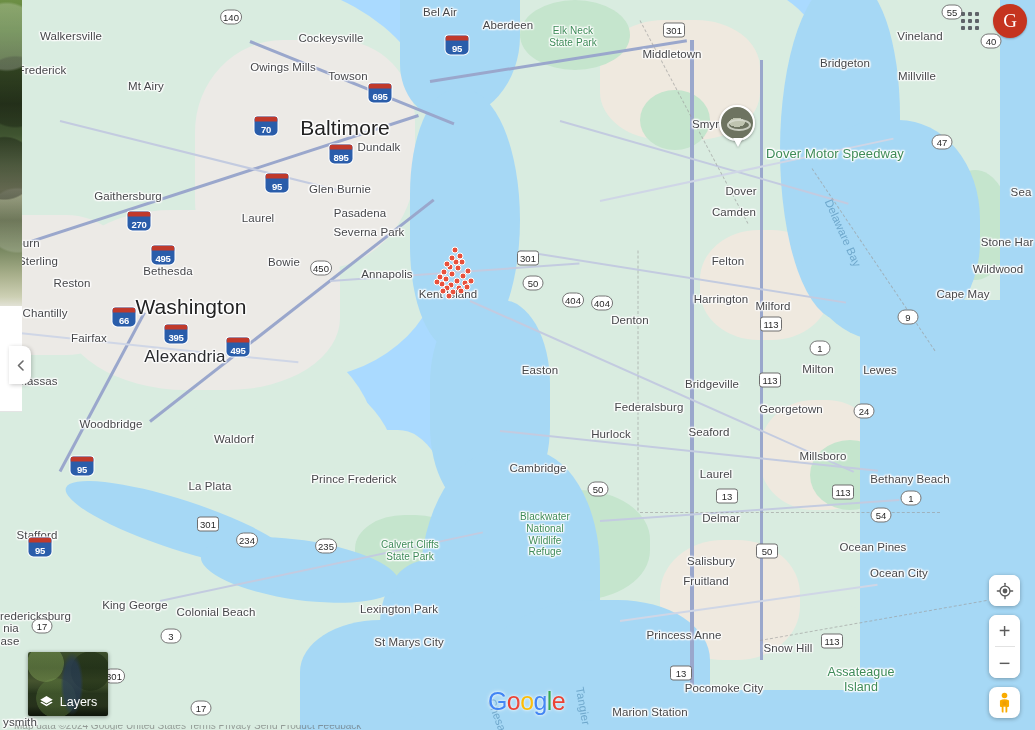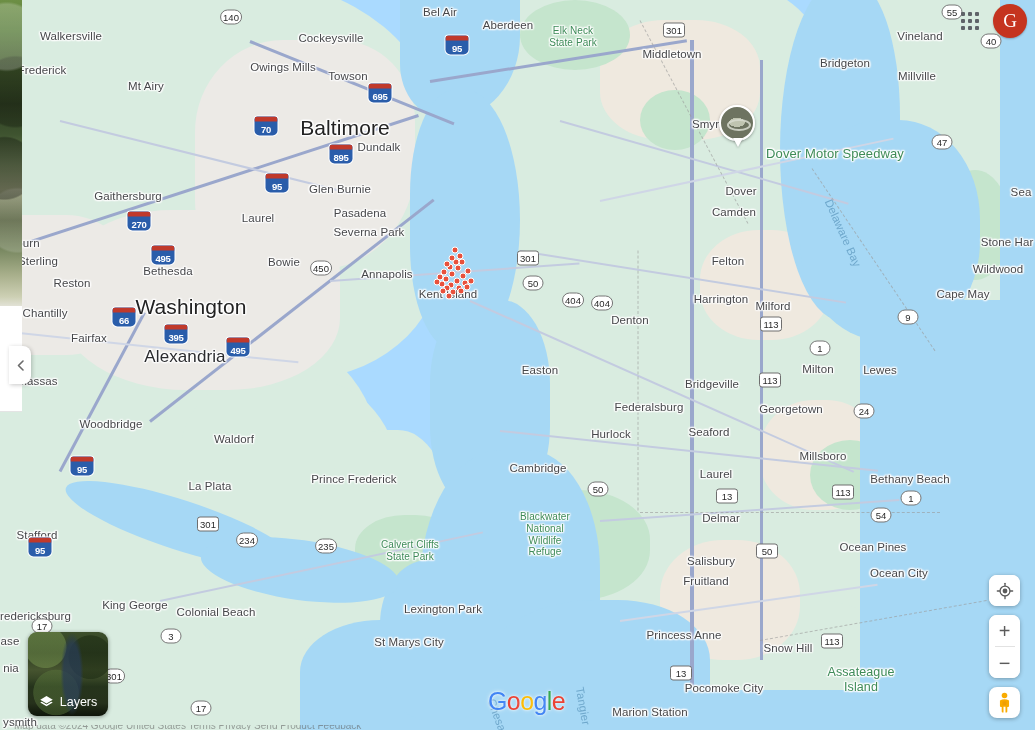--- a/index.html
+++ b/index.html
@@ -278,22 +278,22 @@
     justify-content: center;
     cursor: pointer;
     box-shadow: 0 1px 2px rgba(0,0,0,.25);
     font-family: "Liberation Serif", serif;
   }
 
   
   #layers-btn {
     position: absolute;
     left: 28px; bottom: 14px;
-    width: 80px; height: 84px;
-    border-radius: 9px;
+    width: 80px; height: 64px;
+    border-radius: 2px;
     overflow: hidden;
     cursor: pointer;
     box-shadow: 0 1px 4px rgba(0,0,0,.4);
     background:
       linear-gradient(180deg,
         #3d4f2c 0%, #2e3d22 25%, #46542f 45%,
         #2a3a1f 65%, #3b4c2a 85%, #222f18 100%);
     z-index: 7;
   }
   #layers-btn .thumb-overlay {
@@ -534,31 +534,31 @@
         <div class="lbl lbl-sm " style="left: 538px; top: 468px;">Cambridge</div>
         <div class="lbl lbl-sm " style="left: 716px; top: 474px;">Laurel</div>
         <div class="lbl lbl-sm " style="left: 210px; top: 486px;">La Plata</div>
         <div class="lbl lbl-sm " style="left: 354px; top: 479px;">Prince Frederick</div>
         <div class="lbl lbl-sm " style="left: 721px; top: 518px;">Delmar</div>
         <div class="lbl lbl-sm " style="left: 873px; top: 547px;">Ocean Pines</div>
         <div class="lbl lbl-sm " style="left: 899px; top: 573px;">Ocean City</div>
         <div class="lbl lbl-sm " style="left: 37px; top: 535px;">Stafford</div>
         <div class="lbl lbl-sm " style="left: 135px; top: 605px;">King George</div>
         <div class="lbl lbl-sm " style="left: 216px; top: 612px;">Colonial Beach</div>
-        <div class="lbl lbl-sm " style="left: 399px; top: 609px; margin-left: 44px;">Lexington Park</div>
+        <div class="lbl lbl-sm " style="left: 399px; top: 609px;">Lexington Park</div>
         <div class="lbl lbl-sm " style="left: 409px; top: 642px;">St Marys City</div>
         <div class="lbl lbl-sm " style="left: 711px; top: 561px;">Salisbury</div>
         <div class="lbl lbl-sm " style="left: 706px; top: 581px;">Fruitland</div>
         <div class="lbl lbl-sm " style="left: 684px; top: 635px;">Princess Anne</div>
         <div class="lbl lbl-sm " style="left: 788px; top: 648px;">Snow Hill</div>
         <div class="lbl lbl-sm " style="left: 724px; top: 688px;">Pocomoke City</div>
         <div class="lbl lbl-sm " style="left: 650px; top: 712px;">Marion Station</div>
         <div class="lbl lbl-sm " style="left: 32px; top: 616px;">Fredericksburg</div>
         <div class="lbl lbl-sm " style="left: 10px; top: 641px;">ase</div>
-        <div class="lbl lbl-sm " style="left: 11px; top: 628px; margin-top: 40px;">nia</div>
+        <div class="lbl lbl-sm " style="left: 11px; top: 628px;">nia</div>
         <div class="lbl lbl-sm " style="left: 20px; top: 722px;">ysmith</div>
         <div class="lbl lbl-park lbl-park-lg lbl-lg" style="left: 573px; top: 37px;">Elk Neck
 State Park</div>
         <div class="lbl lbl-park lbl-park-lg lbl-lg" style="left: 545px; top: 535px;">Blackwater
 National
 Wildlife
 Refuge</div>
         <div class="lbl lbl-park lbl-park-lg lbl-lg" style="left: 410px; top: 551px;">Calvert Cliffs
 State Park</div>
         <div class="lbl lbl-park  lbl-sm" style="left: 861px; top: 680px;">Assateague

